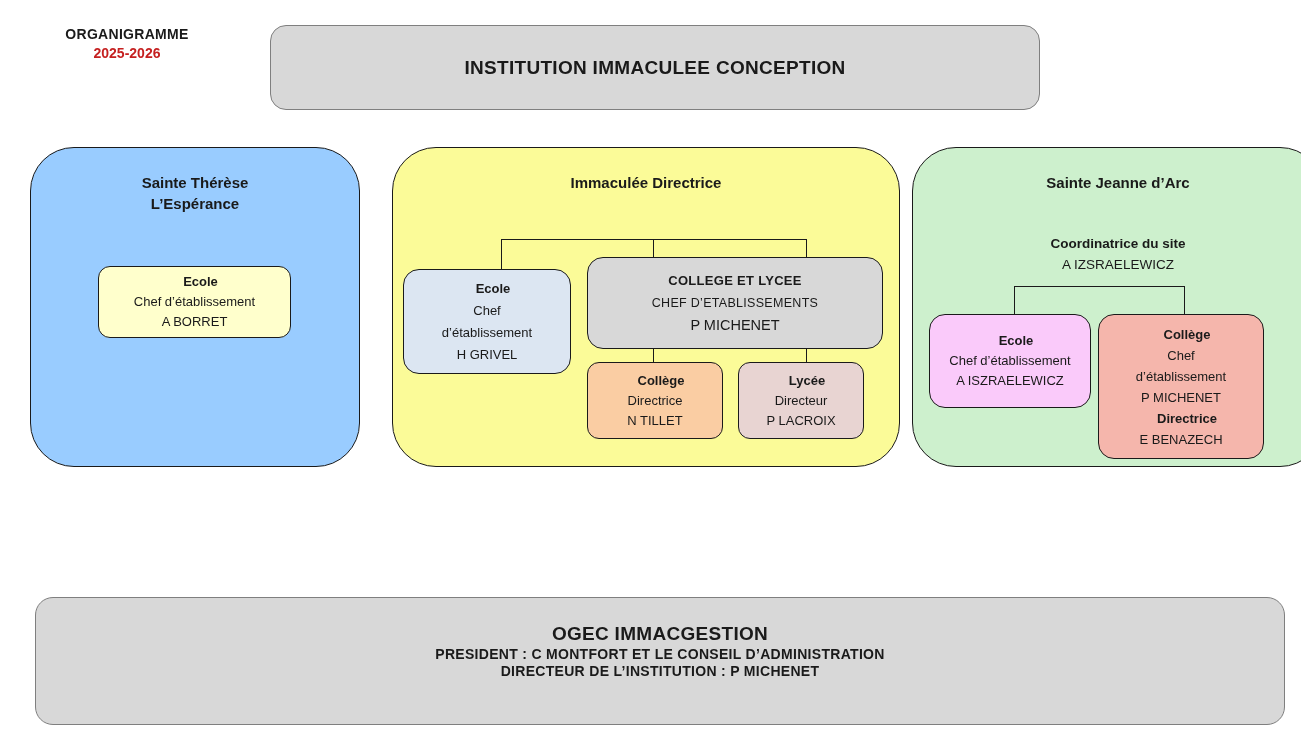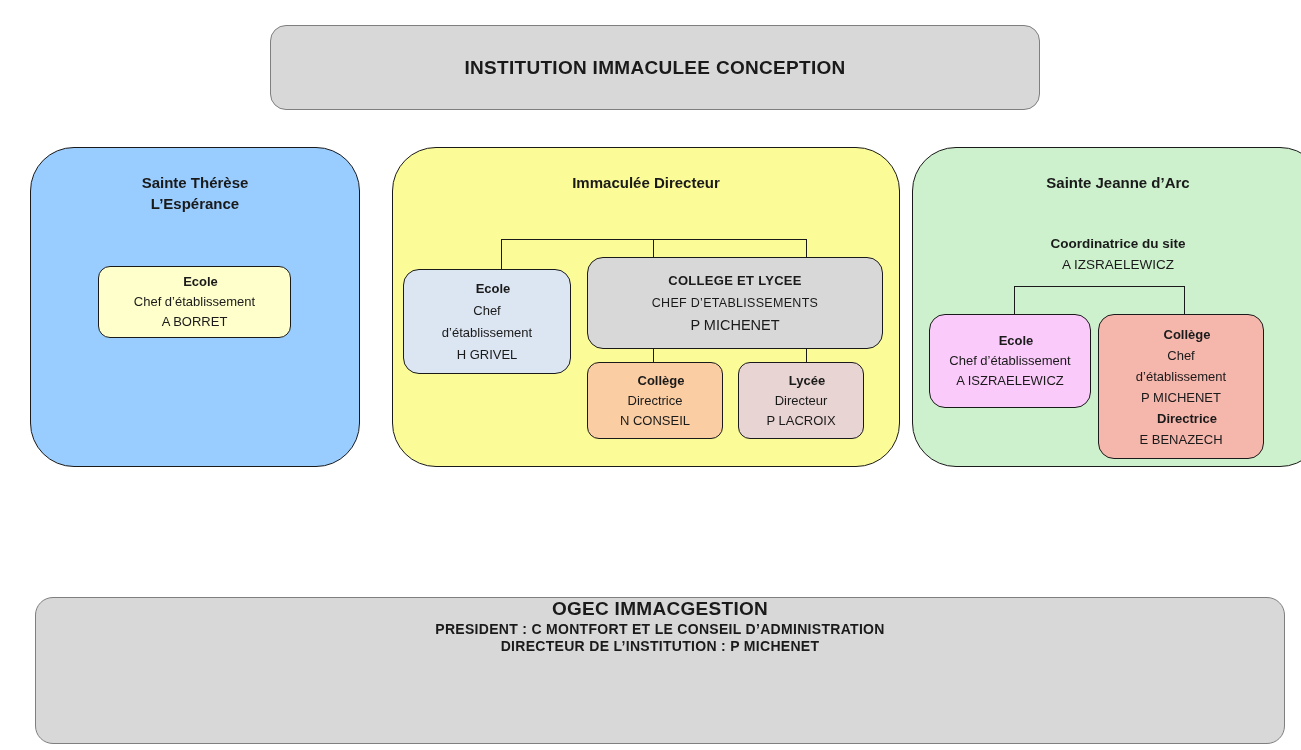--- a/index.html
+++ b/index.html
@@ -56,51 +56,55 @@
   .unit-lycee-ic  { left:345px; top:214px; width:126px; height:77px;  border-radius:12px; background:var(--unit-dusty-pink,#E8D4D2); }
 
   .unit-ecole-ja  { left:16px;  top:166px; width:162px; height:94px;  border-radius:16px; background:var(--unit-magenta,#FACAFA); }
   .unit-college-ja{ left:185px; top:166px; width:166px; height:145px; border-radius:16px; background:var(--unit-salmon,#F5B6AC); line-height:21px; }
 
   
   .line { position:absolute; background:#1a1a1a; }
 
   
   .bottom-box {
-    position:absolute; left:35px; top:597px; width:1250px; height:147px;
+    position:absolute; left:35px; top:597px; width:1250px; height:128px;
     background:var(--box-gray-fill,#D8D8D8); border:1.5px solid var(--box-gray-border,#7F7F7F);
-    border-radius:18px; box-sizing:border-box; text-align:center; 
+    border-radius:18px; box-sizing:border-box; text-align:center; padding-top:25px;
   }
   .ogec-title { font-size:19px; font-weight:bold; letter-spacing:.3px; }
   .ogec-line  { font-size:14px; font-weight:bold; margin-top:1px; letter-spacing:.3px; }
 </style>
 </head>
 <body>
 
 <div class="canvas">
 
+  <div class="corner-label">
+    <div class="corner-title">ORGANIGRAMME</div>
+    <div class="corner-year">2025-2026</div>
+  </div>
 
   <div class="top-box">
     <div class="top-title">INSTITUTION IMMACULEE CONCEPTION</div>
   </div>
 
   <div class="campus campus-blue">
     <div class="campus-title">
       <div>Sainte Thérèse</div>
       <div>L’Espérance</div>
     </div>
     <div class="unit unit-ecole-st">
       <div class="u-bold">Ecole</div>
       <div>Chef d’établissement</div>
       <div>A BORRET</div>
     </div>
   </div>
 
   <div class="campus campus-yellow">
-    <div class="campus-title">Immaculée Directeur</div>
+    <div class="campus-title">Immaculée Directrice</div>
 
     <div class="line" style="left:108px; top:91px; width:306px; height:1px;"></div>
     <div class="line" style="left:108px; top:91px; width:1px; height:30px;"></div>
     <div class="line" style="left:260px; top:91px; width:1px; height:19px;"></div>
     <div class="line" style="left:413px; top:91px; width:1px; height:19px;"></div>
     <div class="line" style="left:260px; top:200px; width:1px; height:15px;"></div>
     <div class="line" style="left:413px; top:200px; width:1px; height:15px;"></div>
 
     <div class="unit unit-ecole-ic">
       <div class="u-bold">Ecole</div>
@@ -111,21 +115,21 @@
 
     <div class="unit unit-cl-ic">
       <div class="cl-line1">COLLEGE ET LYCEE</div>
       <div class="cl-line2">CHEF D’ETABLISSEMENTS</div>
       <div class="cl-line3">P MICHENET</div>
     </div>
 
     <div class="unit unit-college-ic">
       <div class="u-bold">Collège</div>
       <div>Directrice</div>
-      <div>N CONSEIL</div>
+      <div>N TILLET</div>
     </div>
 
     <div class="unit unit-lycee-ic">
       <div class="u-bold">Lycée</div>
       <div>Directeur</div>
       <div>P LACROIX</div>
     </div>
   </div>
 
   <div class="campus campus-green">

